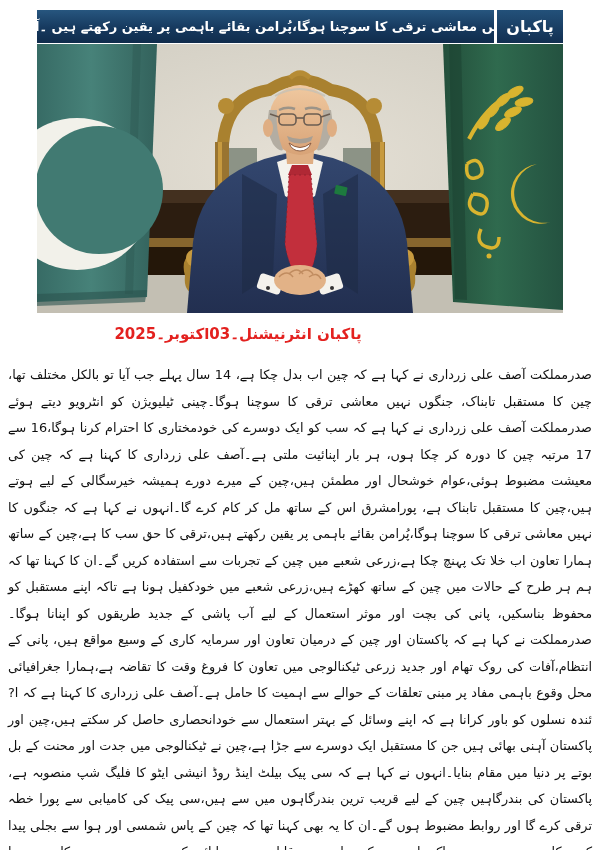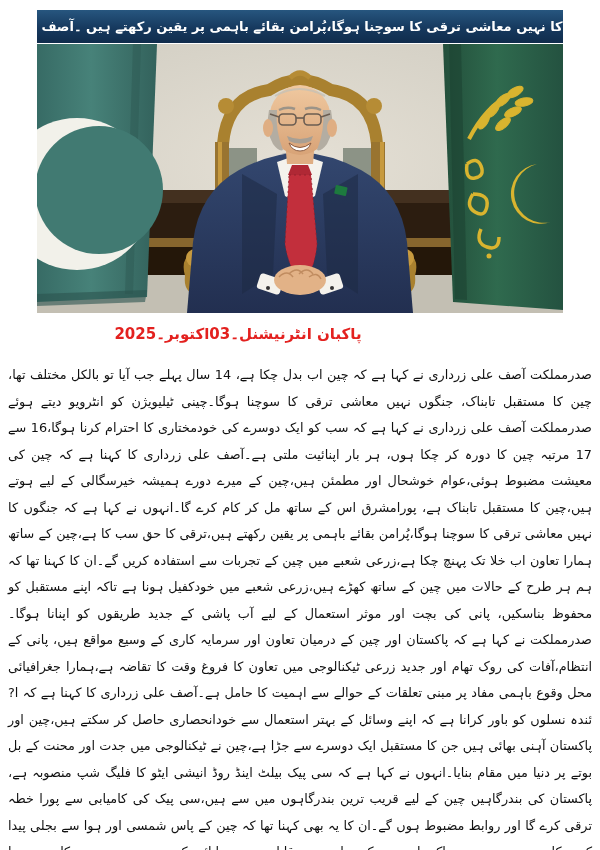--- a/index.html
+++ b/index.html
@@ -37,20 +37,21 @@
     position:absolute;top:362px;left:8px;right:8px;
     direction:rtl;text-align:justify;
     font-size:12.8px;line-height:26.5px;color:#111111;
     font-stretch:normal;
   }
 </style>
 </head>
 <body>
 
 <div class="banner">
+  <div class="brand">پاکبان</div>
   <div class="headline">جنگوں کا نہیں معاشی ترقی کا سوچنا ہوگا،پُرامن بقائے باہمی پر یقین رکھتے ہیں ۔آصف زرداری</div>
 </div>
 
 <div class="photo-wrap">
   <svg width="526" height="269" viewBox="0 0 526 269">
     <defs>
       <radialGradient id="wall" cx="50%" cy="45%" r="75%">
         <stop offset="0%" stop-color="#e5e0d5"></stop>
         <stop offset="70%" stop-color="#d5d1c6"></stop>
         <stop offset="100%" stop-color="#bfbbb0"></stop>

